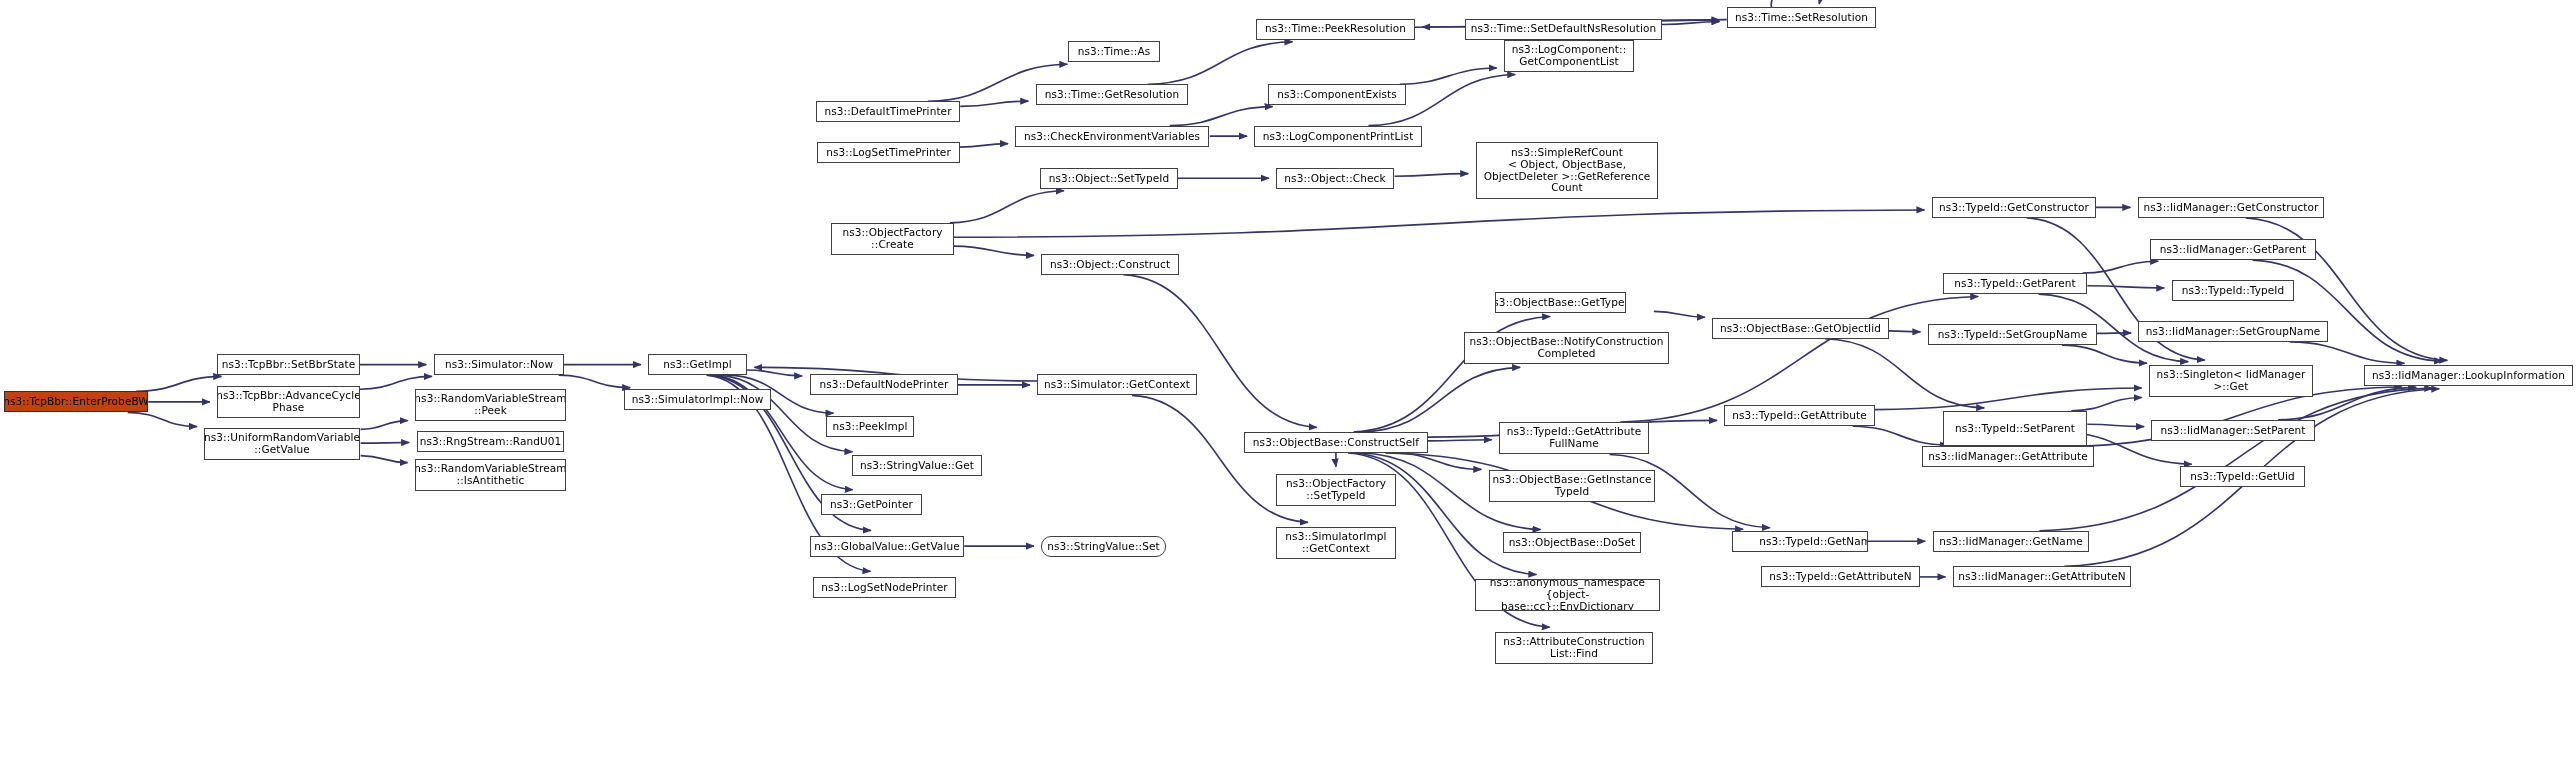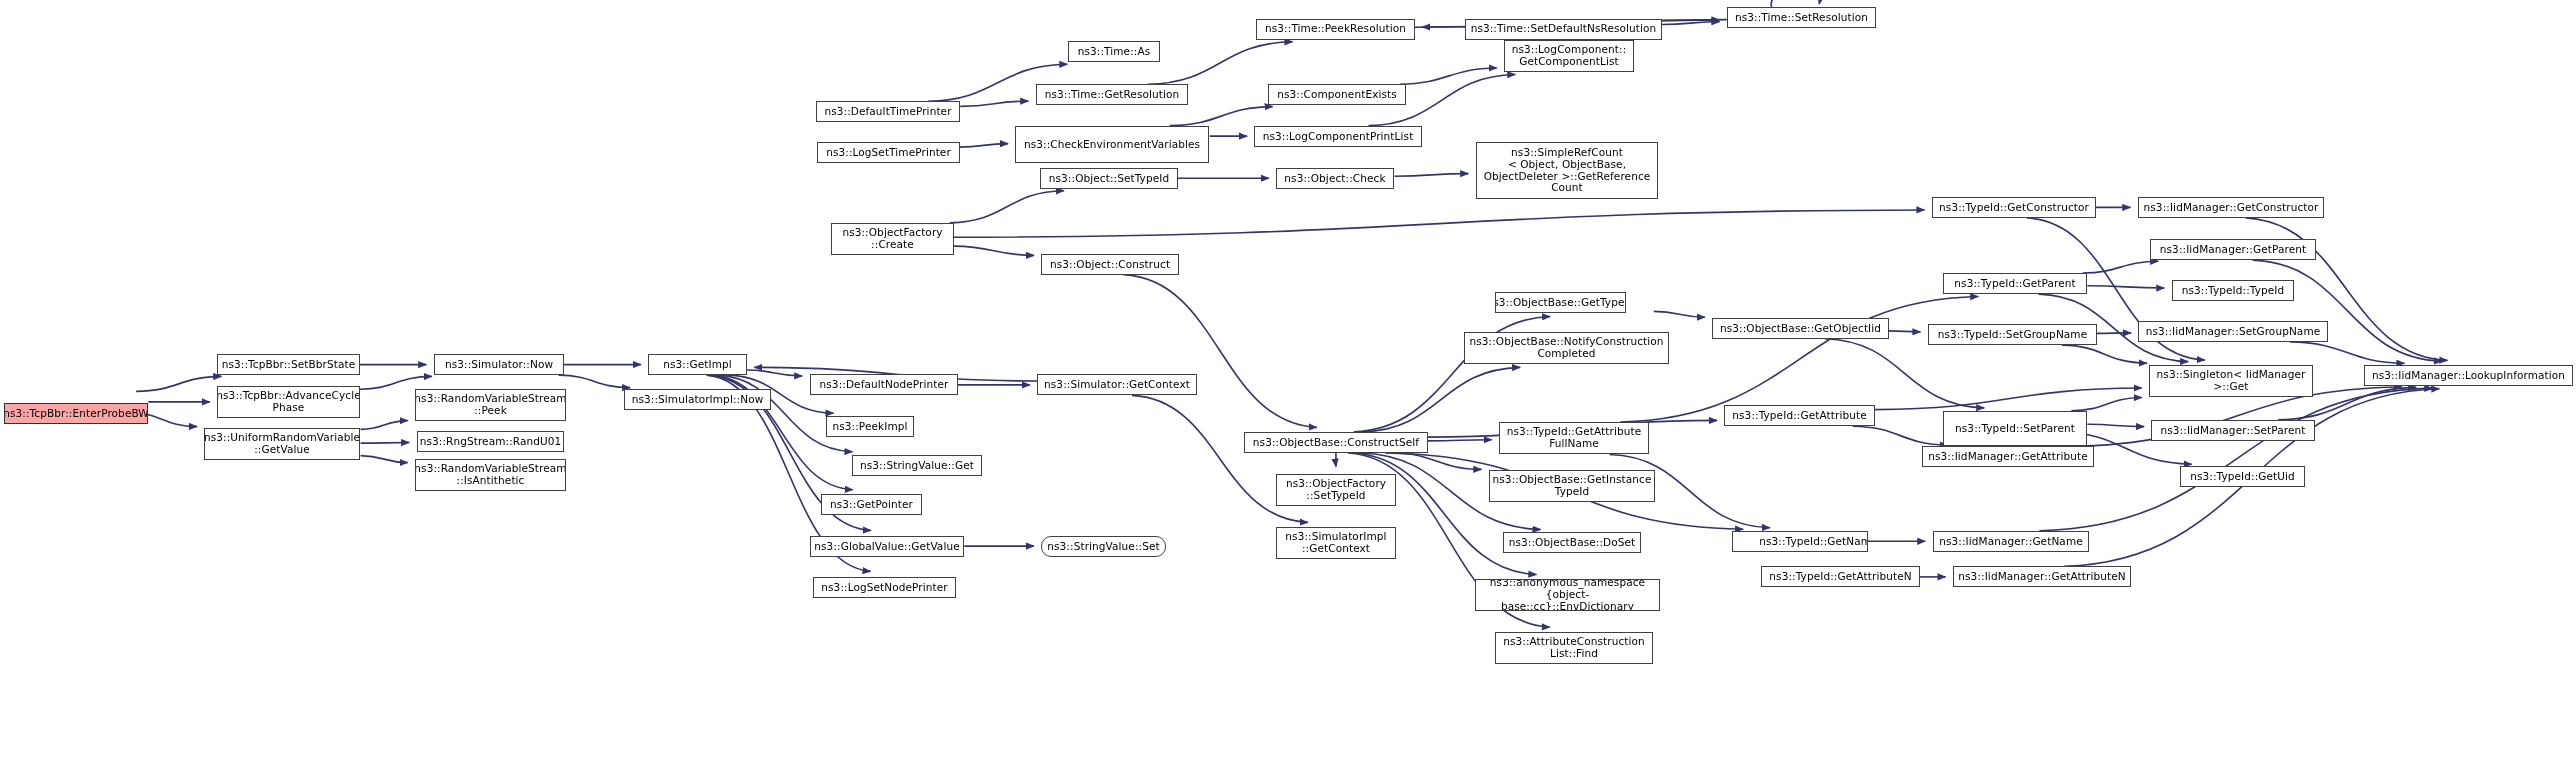--- a/index.html
+++ b/index.html
@@ -4,21 +4,21 @@
 <title>ns3::TcpBbr::EnterProbeBW call graph</title>
 <style>
   html,body{margin:0;padding:0;background:#ffffff;}
   #canvas{position:relative;width:2576px;height:773px;background:#ffffff;
           font-family:"DejaVu Sans","Liberation Sans",sans-serif;}
   #edges{position:absolute;left:0;top:0;width:2576px;height:773px;pointer-events:none;}
   .node{position:absolute;box-sizing:border-box;border:0.8px solid #404040;
         background:#ffffff;color:#000000;display:flex;align-items:center;
         justify-content:center;text-align:center;line-height:1.12;
         font-size:10.5px;letter-spacing:0.1px;padding:0.8px 3.2px;overflow:hidden;}
-  .node.hl{background:#fca5a5;border:0.8px solid #303030;margin-top:12px;}
+  .node.hl{background:#c2410c;border:0.8px solid #303030;}
   .node .lbl{display:block;white-space:pre-line;}
 </style>
 </head>
 <body>
 
 <div id="canvas">
   <svg id="edges" viewBox="0 0 3179 954" preserveAspectRatio="none">
     <defs>
       <marker id="ah" markerWidth="11" markerHeight="9" refX="10" refY="4.5" orient="auto" markerUnits="userSpaceOnUse">
         <path d="M0,0 L11,4.5 L0,9 z" fill="#34346b"></path>
@@ -165,21 +165,21 @@
       </div>
       <div class="node" style="left: 817px; top: 142px; width: 143px; height: 21px;">
         <span class="lbl">ns3::LogSetTimePrinter</span>
       </div>
       <div class="node" style="left: 1068px; top: 41px; width: 92px; height: 21px;">
         <span class="lbl">ns3::Time::As</span>
       </div>
       <div class="node" style="left: 1036px; top: 84px; width: 152px; height: 21px;">
         <span class="lbl">ns3::Time::GetResolution</span>
       </div>
-      <div class="node" style="left: 1015px; top: 126px; width: 194px; height: 37px;">
+      <div class="node" style="left: 1015px; top: 126px; width: 194px; height: 21px;">
         <span class="lbl">ns3::CheckEnvironmentVariables</span>
       </div>
       <div class="node" style="left: 1040px; top: 168px; width: 138px; height: 21px;">
         <span class="lbl">ns3::Object::SetTypeId</span>
       </div>
       <div class="node" style="left: 831px; top: 223px; width: 123px; height: 32px;">
         <span class="lbl">ns3::ObjectFactory
 ::Create</span>
       </div>
       <div class="node" style="left: 1041px; top: 254px; width: 138px; height: 21px;">

